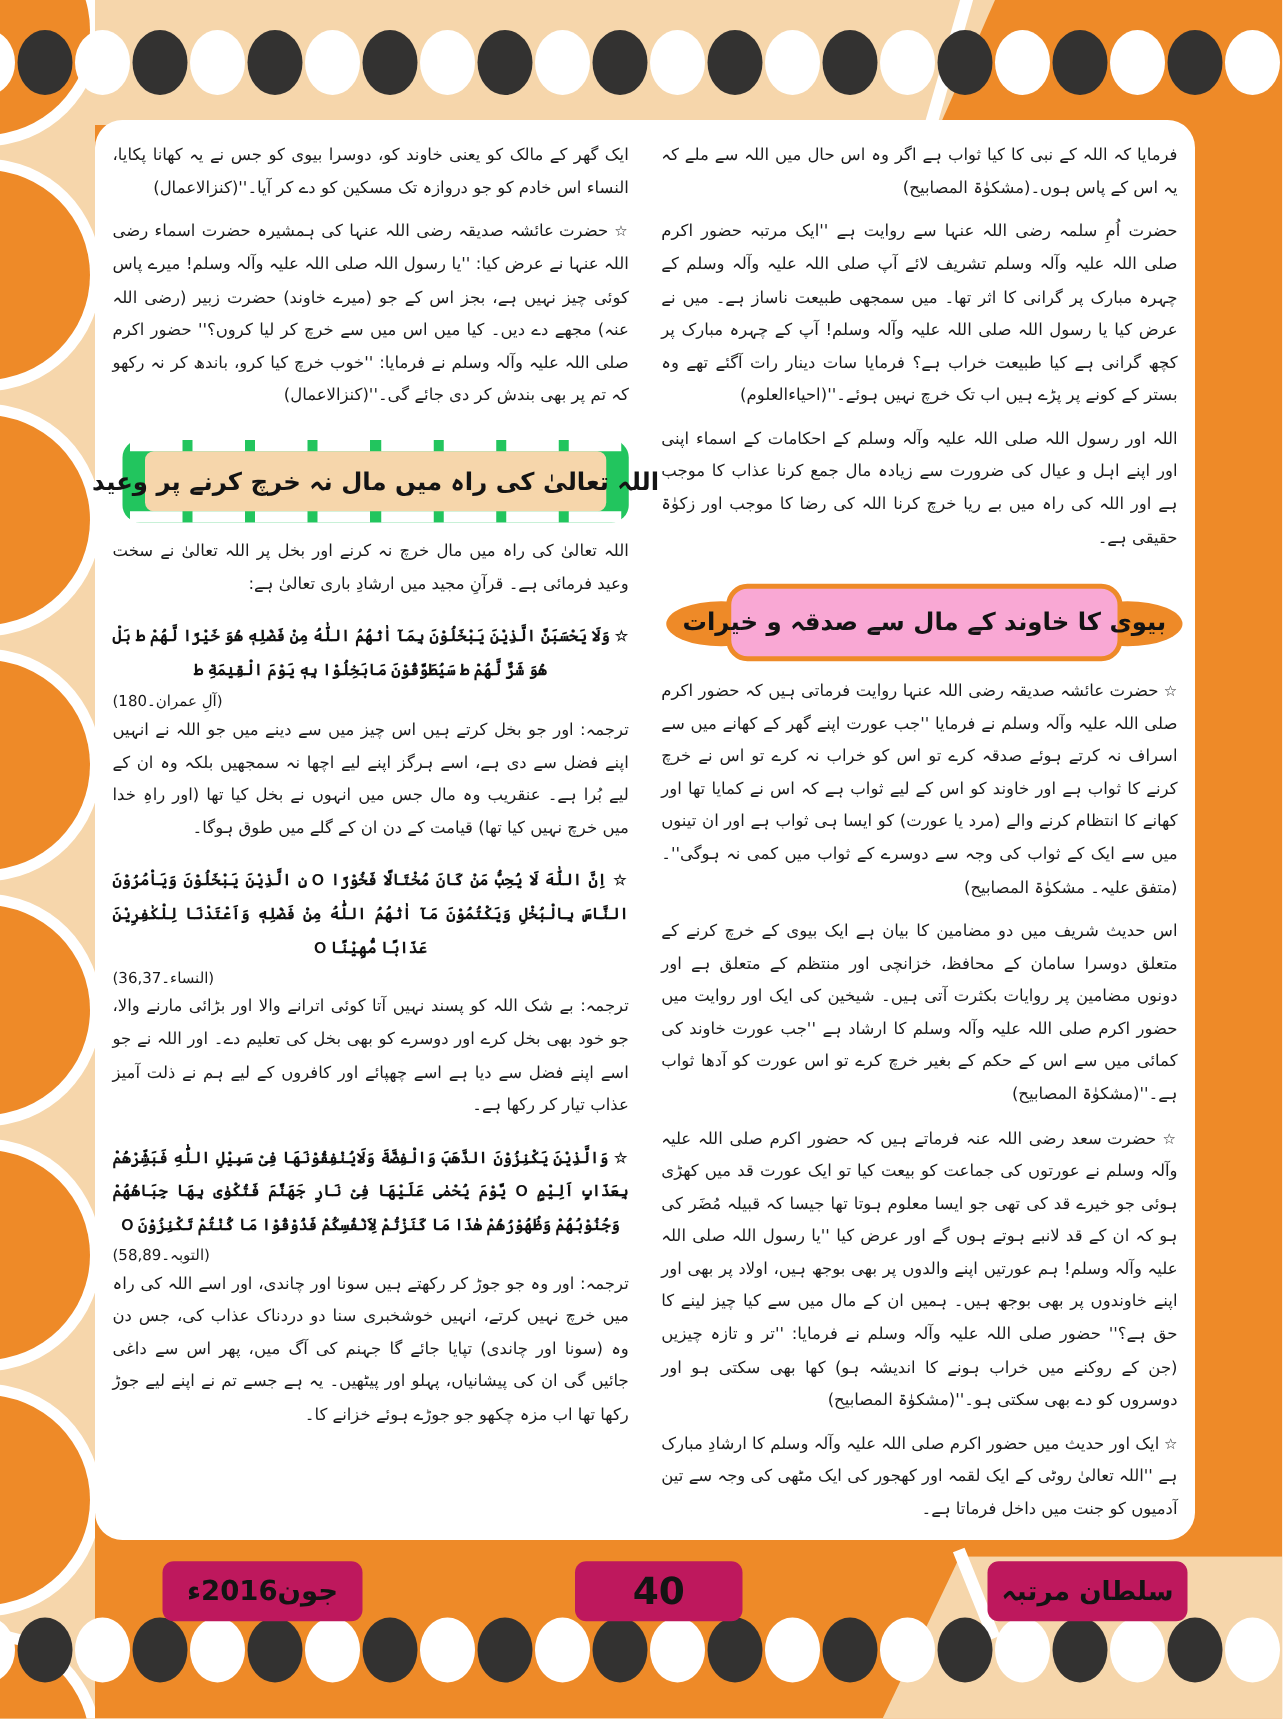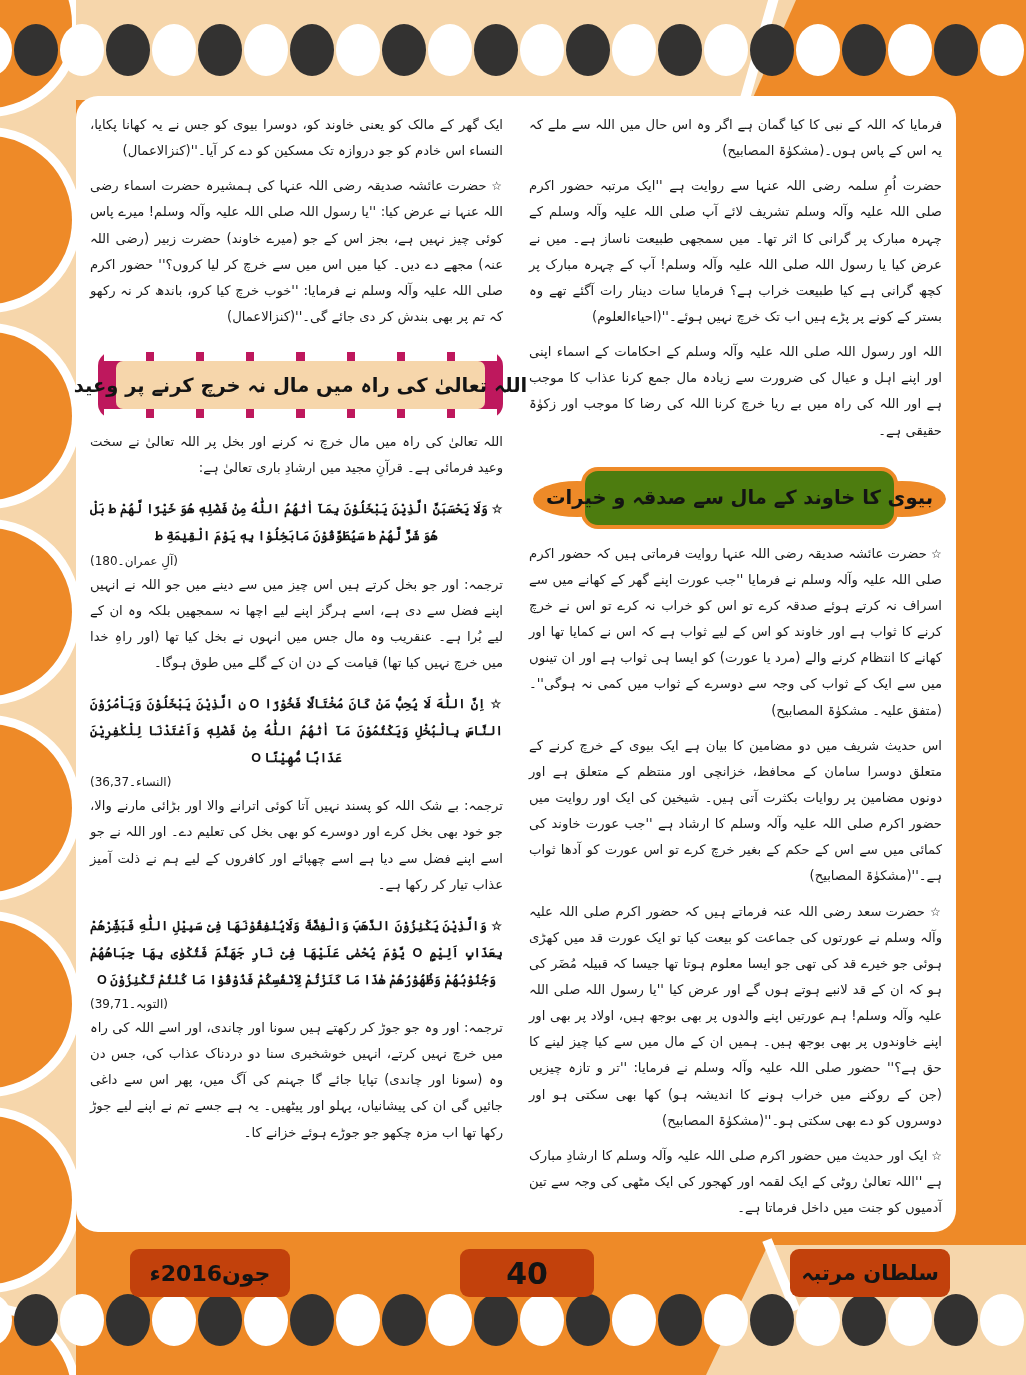--- a/index.html
+++ b/index.html
@@ -90,21 +90,21 @@
   p.ref{
     margin:0 0 4px 0;font-size:12px;color:#1b1b1b;direction:rtl;
     text-align:left;font-family:"DejaVu Sans","Liberation Sans",sans-serif;
   }
   .star{font-size:12px;color:#1b1b1b;}
   .spacer-sm{height:7px;}
 
   
   .hdr-strip{
     position:relative;margin:13px 0 11px 0;width:405px;height:66px;
-    background:#be185d;border-radius:14px;box-sizing:border-box;
+    background:#22c55e;border-radius:14px;box-sizing:border-box;
     padding:9px 18px;
   }
   .hdr-strip .inner{
     width:100%;height:100%;background:#f6d6ab;border-radius:7px;
     display:flex;align-items:center;justify-content:center;
   }
   .hdr-strip .perf{
     position:absolute;left:6px;right:6px;height:9px;display:flex;
     justify-content:space-between;
   }
@@ -124,27 +124,27 @@
     position:relative;margin:14px 0 12px 0;width:405px;height:62px;
   }
   .hdr-pill-wrap .ell{
     position:absolute;top:14px;width:88px;height:36px;border-radius:50%;
     background:#ee8a28;
   }
   .hdr-pill-wrap .ell.r{right:-4px;}
   .hdr-pill-wrap .ell.l{left:-4px;}
   .hdr-pill{
     position:absolute;left:44px;right:44px;top:0;height:62px;
-    background:#4d7c0f;border:4px solid #ee8a28;border-radius:17px;
+    background:#f9a8d4;border:4px solid #ee8a28;border-radius:17px;
     display:flex;align-items:center;justify-content:center;box-sizing:border-box;
   }
 
   
   .foot-box{
-    position:absolute;background:#c2410c;border-radius:9px;
+    position:absolute;background:#be185d;border-radius:9px;
     display:flex;align-items:center;justify-content:center;
     color:#141414;
   }
   #foot-date{left:130px;top:1249px;width:160px;height:48px;}
   #foot-date span{font-size:22px;font-weight:700;direction:rtl;}
   #foot-page{left:460px;top:1249px;width:134px;height:48px;}
   #foot-page span{font-size:30px;font-weight:700;font-family:"DejaVu Sans",sans-serif;}
   #foot-logo{left:790px;top:1249px;width:160px;height:48px;}
   #foot-logo span{font-size:21px;font-weight:700;direction:rtl;letter-spacing:-1px;}
 </style>
@@ -218,21 +218,21 @@
       <span class="dot dark"></span>
       <span class="dot light"></span>
       <span class="dot dark"></span>
       <span class="dot light"></span>
     </div>
 
   <div class="card"></div>
 
   <div class="columns">
     <div class="col col-right" id="col-right">
-        <p class="ur"><span>فرمایا کہ اللہ کے نبی کا کیا گمان ہے اگر وہ اس حال میں اللہ سے ملے کہ یہ اس کے پاس ہوں۔(مشکوٰۃ المصابیح)</span></p>
+        <p class="ur"><span>فرمایا کہ اللہ کے نبی کا کیا ثواب ہے اگر وہ اس حال میں اللہ سے ملے کہ یہ اس کے پاس ہوں۔(مشکوٰۃ المصابیح)</span></p>
         <div class="spacer-sm"></div>
         <p class="ur"><span>حضرت اُمِ سلمہ رضی اللہ عنہا سے روایت ہے ''ایک مرتبہ حضور اکرم صلی اللہ علیہ وآلہ وسلم تشریف لائے آپ صلی اللہ علیہ وآلہ وسلم کے چہرہ مبارک پر گرانی کا اثر تھا۔ میں سمجھی طبیعت ناساز ہے۔ میں نے عرض کیا یا رسول اللہ صلی اللہ علیہ وآلہ وسلم! آپ کے چہرہ مبارک پر کچھ گرانی ہے کیا طبیعت خراب ہے؟ فرمایا سات دینار رات آگئے تھے وہ بستر کے کونے پر پڑے ہیں اب تک خرچ نہیں ہوئے۔''(احیاءالعلوم)</span></p>
         <div class="spacer-sm"></div>
         <p class="ur"><span>اللہ اور رسول اللہ صلی اللہ علیہ وآلہ وسلم کے احکامات کے اسماء اپنی اور اپنے اہل و عیال کی ضرورت سے زیادہ مال جمع کرنا عذاب کا موجب ہے اور اللہ کی راہ میں بے ریا خرچ کرنا اللہ کی رضا کا موجب اور زکوٰۃ حقیقی ہے۔</span></p>
         <div class="spacer-sm"></div>
         <div class="hdr-pill-wrap">
           <div class="ell r"></div>
           <div class="ell l"></div>
           <div class="hdr-pill">
             <span class="hdr-txt">بیوی کا خاوند کے مال سے صدقہ و خیرات</span>
@@ -281,21 +281,21 @@
         <div class="spacer-sm"></div>
         <p class="ar"><span class="star">☆ </span><span>وَلَا يَحْسَبَنَّ الَّذِيْنَ يَبْخَلُوْنَ بِمَآ اٰتٰهُمُ اللّٰهُ مِنْ فَضْلِهٖ هُوَ خَيْرًا لَّهُمْ ط بَلْ هُوَ شَرٌّ لَّهُمْ ط سَيُطَوَّقُوْنَ مَابَخِلُوْا بِهٖ يَوْمَ الْقِيٰمَةِ ط</span></p>
         <p class="ref">(آلِ عمران۔180)</p>
         <p class="ur"><span>ترجمہ: اور جو بخل کرتے ہیں اس چیز میں سے دینے میں جو اللہ نے انہیں اپنے فضل سے دی ہے، اسے ہرگز اپنے لیے اچھا نہ سمجھیں بلکہ وہ ان کے لیے بُرا ہے۔ عنقریب وہ مال جس میں انہوں نے بخل کیا تھا (اور راہِ خدا میں خرچ نہیں کیا تھا) قیامت کے دن ان کے گلے میں طوق ہوگا۔</span></p>
         <div class="spacer-sm"></div>
         <p class="ar"><span class="star">☆ </span><span>اِنَّ اللّٰهَ لَا يُحِبُّ مَنْ كَانَ مُخْتَالًا فَخُوْرًا O نِ الَّذِيْنَ يَبْخَلُوْنَ وَيَاْمُرُوْنَ النَّاسَ بِالْبُخْلِ وَيَكْتُمُوْنَ مَآ اٰتٰهُمُ اللّٰهُ مِنْ فَضْلِهٖ وَاَعْتَدْنَا لِلْكٰفِرِيْنَ عَذَابًا مُّهِيْنًا O</span></p>
         <p class="ref">(النساء۔36,37)</p>
         <p class="ur"><span>ترجمہ: بے شک اللہ کو پسند نہیں آتا کوئی اترانے والا اور بڑائی مارنے والا، جو خود بھی بخل کرے اور دوسرے کو بھی بخل کی تعلیم دے۔ اور اللہ نے جو اسے اپنے فضل سے دیا ہے اسے چھپائے اور کافروں کے لیے ہم نے ذلت آمیز عذاب تیار کر رکھا ہے۔</span></p>
         <div class="spacer-sm"></div>
         <p class="ar"><span class="star">☆ </span><span>وَالَّذِيْنَ يَكْنِزُوْنَ الذَّهَبَ وَالْفِضَّةَ وَلَايُنْفِقُوْنَهَا فِىْ سَبِيْلِ اللّٰهِ فَبَشِّرْهُمْ بِعَذَابٍ اَلِيْمٍ O يَّوْمَ يُحْمٰى عَلَيْهَا فِىْ نَارِ جَهَنَّمَ فَتُكْوٰى بِهَا جِبَاهُهُمْ وَجُنُوْبُهُمْ وَظُهُوْرُهُمْ هٰذَا مَا كَنَزْتُمْ لِاَنْفُسِكُمْ فَذُوْقُوْا مَا كُنْتُمْ تَكْنِزُوْنَ O</span></p>
-        <p class="ref">(التوبہ۔39,71)</p>
+        <p class="ref">(التوبہ۔58,89)</p>
         <p class="ur"><span>ترجمہ: اور وہ جو جوڑ کر رکھتے ہیں سونا اور چاندی، اور اسے اللہ کی راہ میں خرچ نہیں کرتے، انہیں خوشخبری سنا دو دردناک عذاب کی، جس دن وہ (سونا اور چاندی) تپایا جائے گا جہنم کی آگ میں، پھر اس سے داغی جائیں گی ان کی پیشانیاں، پہلو اور پیٹھیں۔ یہ ہے جسے تم نے اپنے لیے جوڑ رکھا تھا اب مزہ چکھو جو جوڑے ہوئے خزانے کا۔</span></p>
         <div class="spacer-sm"></div>
       </div>
   </div>
 
   <div class="foot-box" id="foot-date">
     <span>جون2016ء</span>
   </div>
   <div class="foot-box" id="foot-page">
     <span>40</span>

